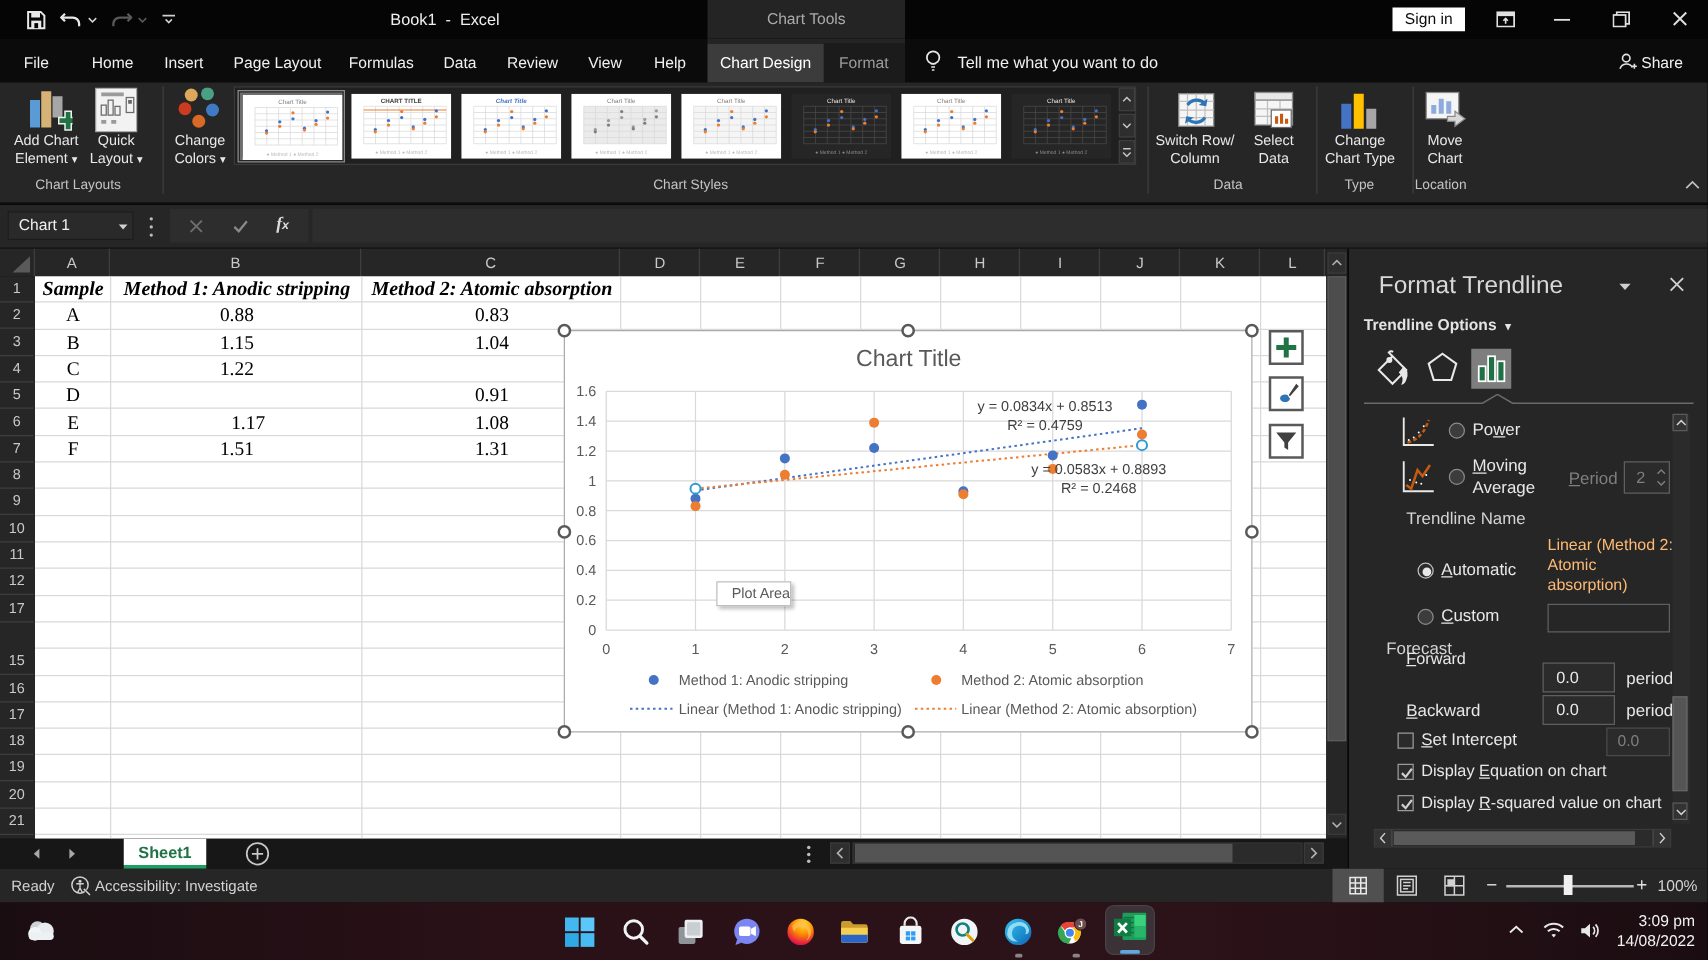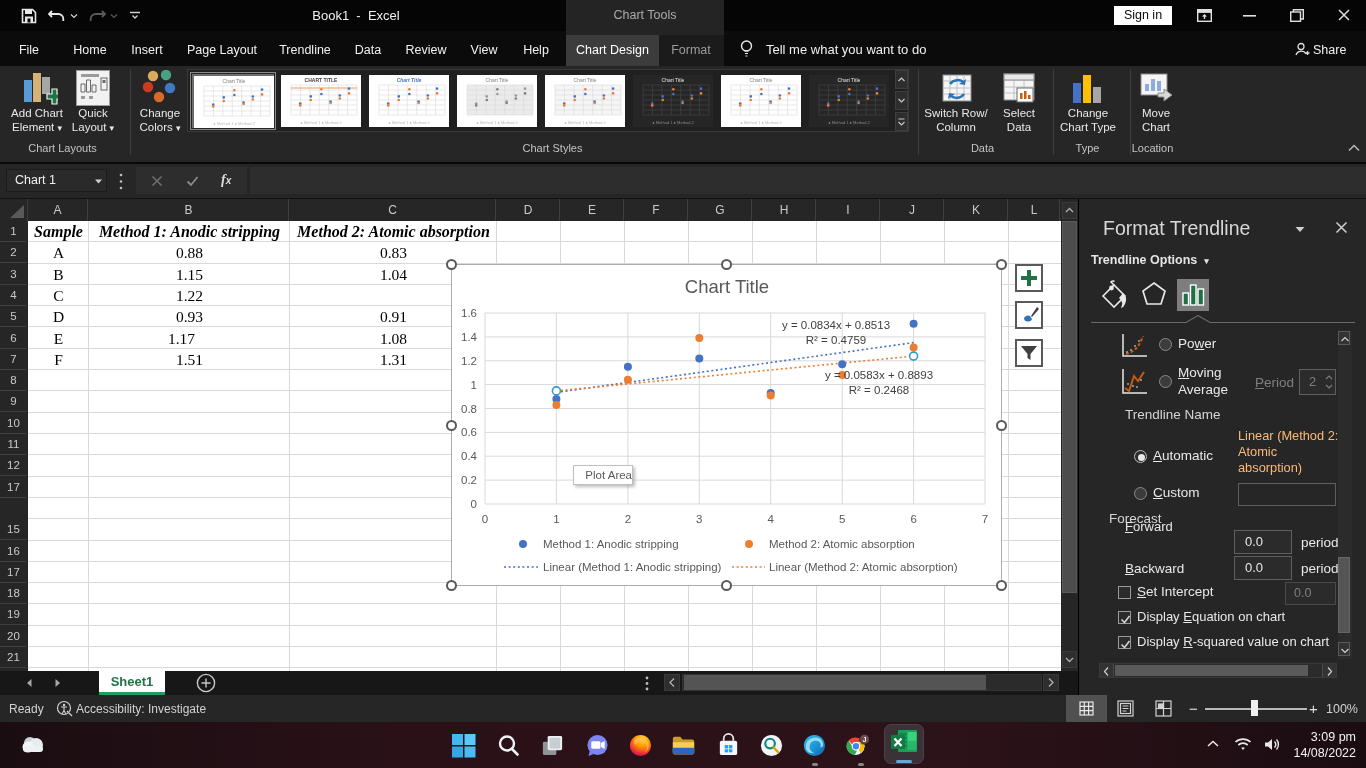--- a/index.html
+++ b/index.html
@@ -93,21 +93,21 @@
 </div>
 
 <div id="tabrow"></div>
 <div id="ctxlow"></div>
     <div id="ctxfmt"></div>
     <div id="activetab"></div>
 <div class="tab" style="left:11px;width:36px;">File</div>
 <div class="tab" style="left:70px;width:40px;">Home</div>
 <div class="tab" style="left:128px;width:38px;">Insert</div>
 <div class="tab" style="left:186px;width:72px;">Page Layout</div>
-<div class="tab" style="left:278px;width:54px;">Trendline</div>
+<div class="tab" style="left:278px;width:54px;">Formulas</div>
 <div class="tab" style="left:352px;width:32px;">Data</div>
 <div class="tab" style="left:404px;width:44px;">Review</div>
 <div class="tab" style="left:468px;width:32px;">View</div>
 <div class="tab" style="left:520px;width:32px;">Help</div>
 <div class="tab" style="left:570px;width:85px;color:#fff;">Chart Design</div>
 <div class="tab" style="left:668px;width:46px;color:#9c9c9c;">Format</div>
 <svg class="abs" style="left:740px;top:40px" width="13" height="18" viewBox="0 0 13 18">
       <circle cx="6.5" cy="6" r="5" fill="none" stroke="#e8e8e8" stroke-width="1.4"></circle>
       <path d="M4.5 11 h4 M5 13.5 h3 M5.5 16 h2" stroke="#e8e8e8" stroke-width="1.2" fill="none"></path>
     </svg>
@@ -445,24 +445,23 @@
 <div class="cell hcell" style="left:262px;top:0.0px;width:207px;">Method 2: Atomic absorption</div>
 <div class="cell" style="left:0px;top:21.3px;width:61px;">A</div>
 <div class="cell" style="left:61px;top:21.3px;width:201px;">0.88</div>
 <div class="cell" style="left:262px;top:21.3px;width:207px;">0.83</div>
 <div class="cell" style="left:0px;top:42.6px;width:61px;">B</div>
 <div class="cell" style="left:61px;top:42.6px;width:201px;">1.15</div>
 <div class="cell" style="left:262px;top:42.6px;width:207px;">1.04</div>
 <div class="cell" style="left:0px;top:63.9px;width:61px;">C</div>
 <div class="cell" style="left:61px;top:63.9px;width:201px;">1.22</div>
 <div class="cell" style="left:0px;top:85.2px;width:61px;">D</div>
-<div class="cell" style="left:61px;top:85.2px;width:201px;">0.93</div>
 <div class="cell" style="left:262px;top:85.2px;width:207px;">0.91</div>
 <div class="cell" style="left:0px;top:106.5px;width:61px;">E</div>
-<div class="cell" style="left:53px;top:106.5px;width:201px;">1.17</div>
+<div class="cell" style="left:70px;top:106.5px;width:201px;">1.17</div>
 <div class="cell" style="left:262px;top:106.5px;width:207px;">1.08</div>
 <div class="cell" style="left:0px;top:127.8px;width:61px;">F</div>
 <div class="cell" style="left:61px;top:127.8px;width:201px;">1.51</div>
 <div class="cell" style="left:262px;top:127.8px;width:207px;">1.31</div>
 </div>
     <div id="chart">
 <svg width="549" height="320" viewBox="0 0 549 320" style="position:absolute;left:0;top:0">
 <path d="M 33.0 48.0 V 239.0 M 104.4 48.0 V 239.0 M 175.9 48.0 V 239.0 M 247.3 48.0 V 239.0 M 318.7 48.0 V 239.0 M 390.2 48.0 V 239.0 M 461.6 48.0 V 239.0 M 533.0 48.0 V 239.0 M 33.0 48.0 H 533.0 M 33.0 71.9 H 533.0 M 33.0 95.8 H 533.0 M 33.0 119.6 H 533.0 M 33.0 143.5 H 533.0 M 33.0 167.4 H 533.0 M 33.0 191.2 H 533.0 M 33.0 215.1 H 533.0 M 33.0 239.0 H 533.0" stroke="#d9d9d9" fill="none" stroke-width="1"></path>
 <text x="275" y="28" font-size="18.5" fill="#595959" text-anchor="middle">Chart Title</text>
 <text x="25" y="52.0" font-size="11.5" fill="#595959" text-anchor="end">1.6</text>

